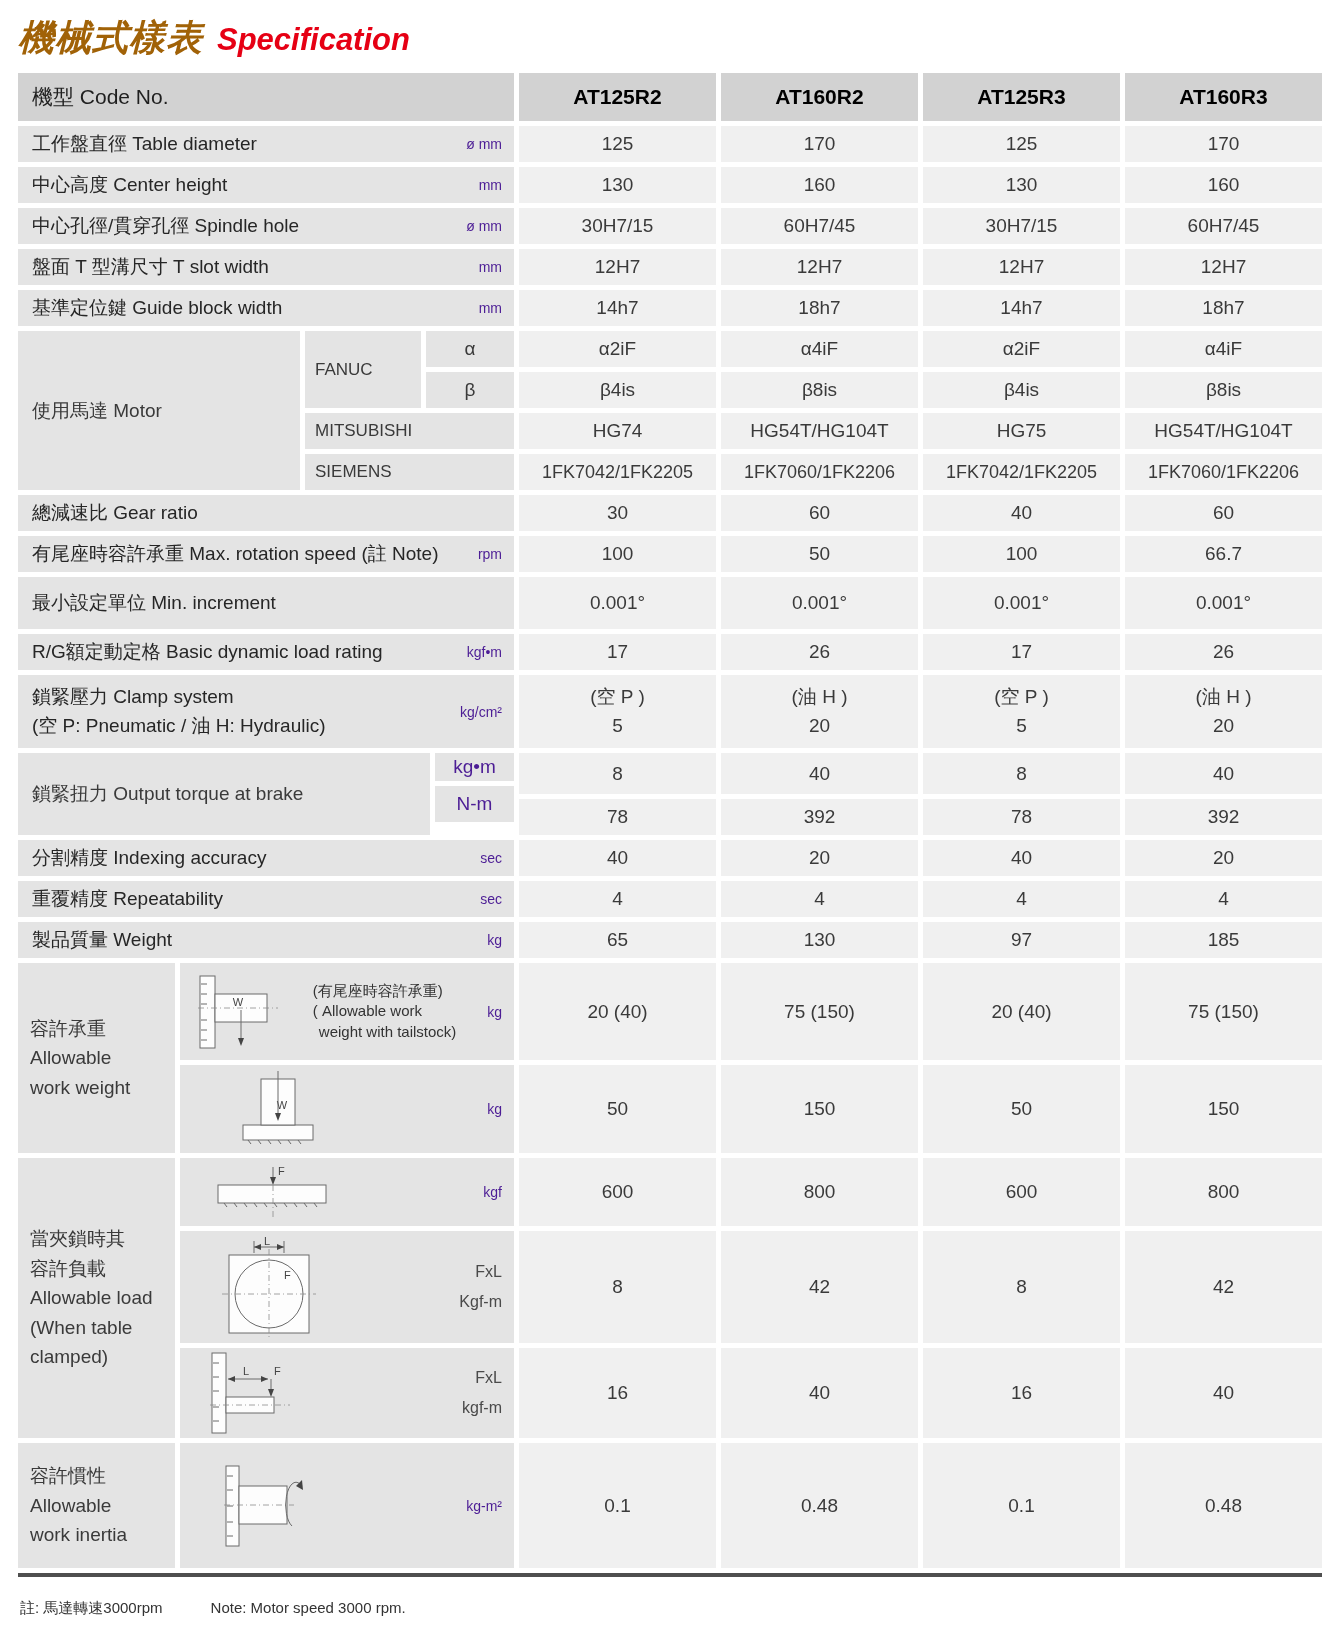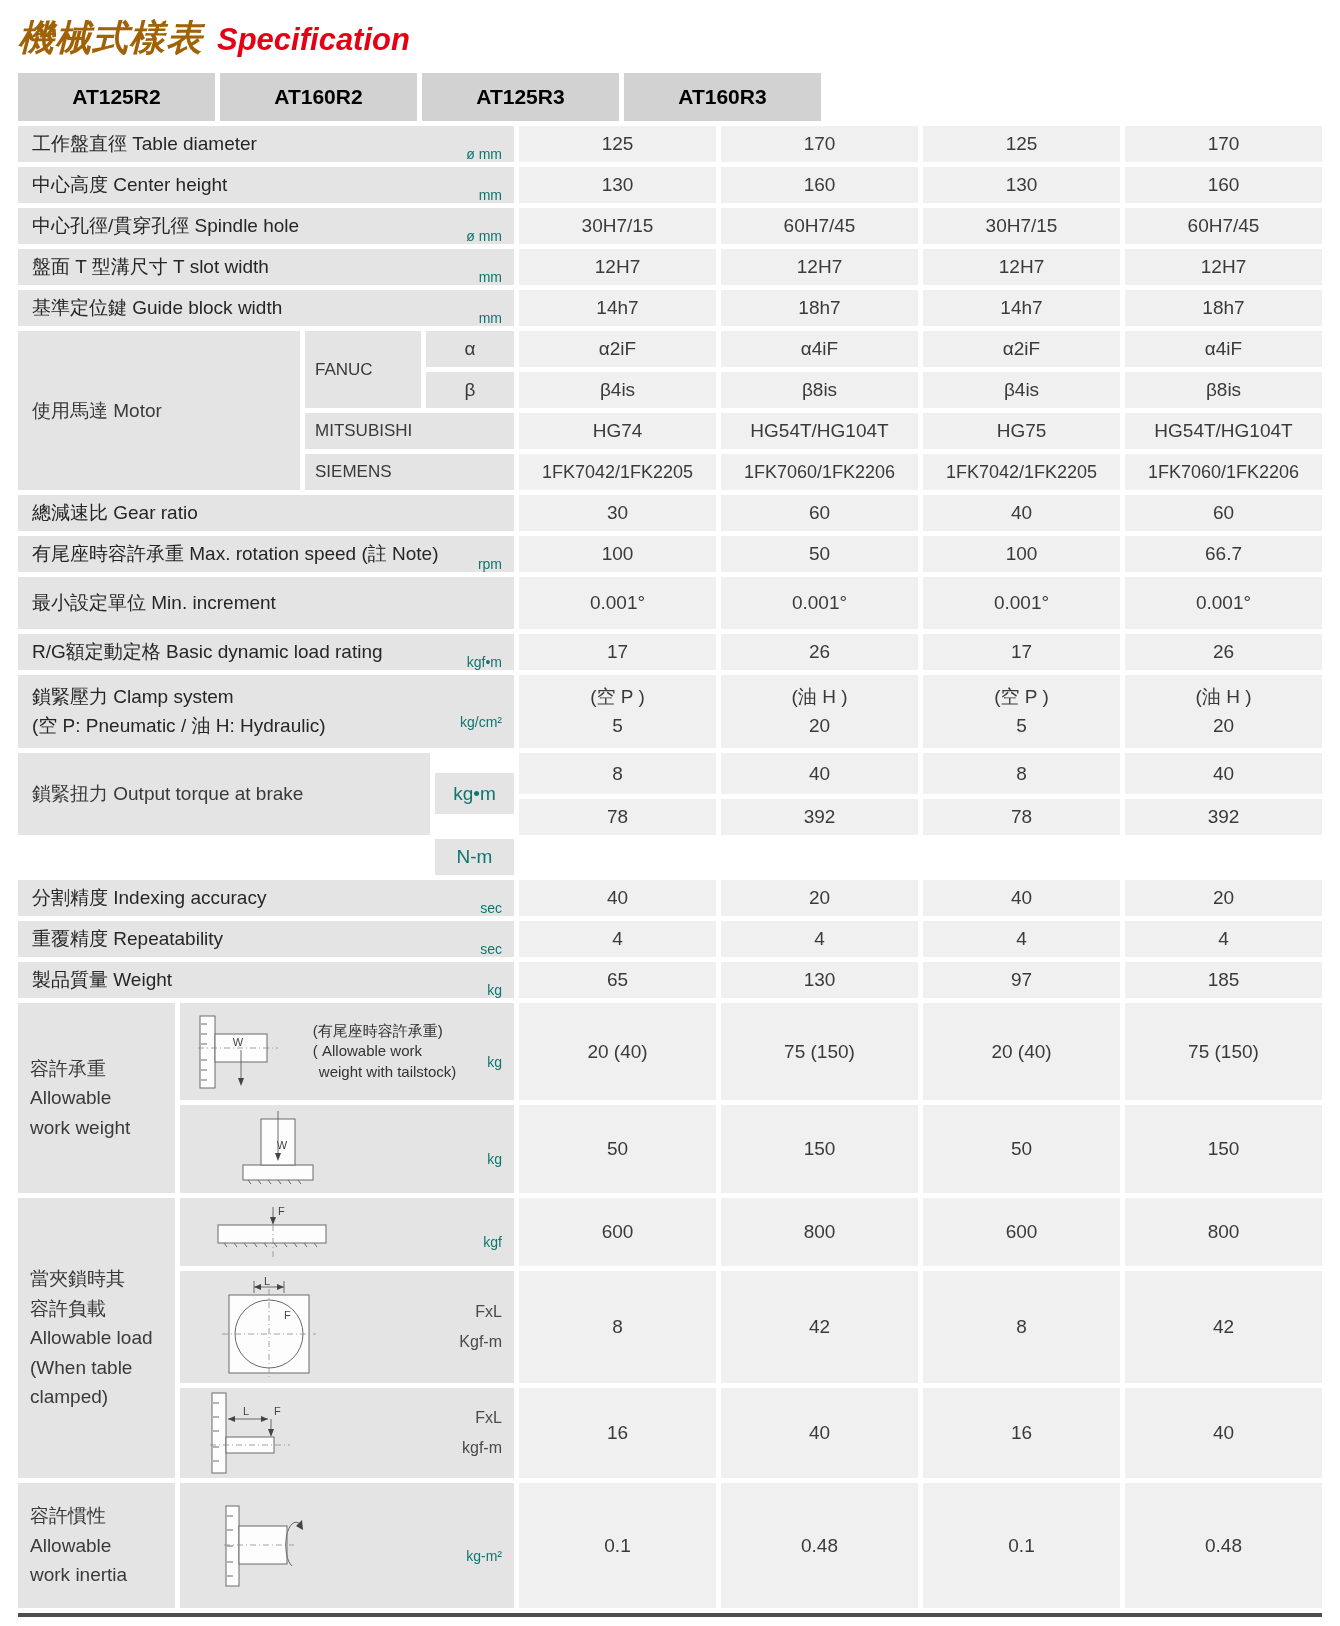--- a/index.html
+++ b/index.html
@@ -7,21 +7,21 @@
   .title{margin:14px 0 10px 18px;display:flex;align-items:baseline;gap:14px;}
   .title .zh{font-size:36px;font-weight:bold;font-style:italic;color:#a16207;letter-spacing:1px;}
   .title .en{font-size:31px;font-weight:bold;font-style:italic;color:#e60014;}
   .tbl{margin-left:18px;width:1304px;display:flex;flex-direction:column;gap:5px;}
   .r{display:flex;gap:5px;}
   .cs{display:flex;flex-direction:column;gap:5px;}
   .c{box-sizing:border-box;background:#f0f0f0;display:flex;align-items:center;justify-content:center;text-align:center;font-size:19px;color:#3a3a3a;}
   .v{width:197px;flex:0 0 197px;}
   .lab{background:#e4e4e4;width:496px;flex:0 0 496px;justify-content:space-between;padding:0 12px 0 14px;color:#262626;}
   .lab .lt{text-align:left;}
-  .unit{font-size:14px;color:#0f766e;white-space:nowrap;margin-top:20px;}
+  .unit{font-size:14px;color:#4c1d95;white-space:nowrap;}
   .hc{background:#d2d2d2;}
   .hm{font-weight:bold;font-size:21px;color:#000000;}
   .hl{font-size:21px;justify-content:flex-start;color:#1f1f1f;}
   .mlab{background:#e4e4e4;justify-content:flex-start;padding-left:14px;}
   .blab{background:#e4e4e4;justify-content:flex-start;padding-left:10px;font-size:17px;}
   .gcell{background:#e4e4e4;font-size:19px;}
   .stackc{background:#e4e4e4;flex-direction:column;align-items:flex-start;justify-content:center;padding-left:12px;line-height:1.55;font-size:19px;text-align:left;}
   .diag{background:#e4e4e4;justify-content:space-between;padding:0 12px 0 18px;}
   .clampv{flex-direction:column;line-height:1.5;}
   .cap{font-size:15px;color:#333;text-align:left;line-height:1.35;}
@@ -39,20 +39,23 @@
 <body>
 
 <div class="title">
   <span class="zh">機械式樣表</span>
   <span class="en">Specification</span>
 </div>
 
 <div class="tbl">
 
   <div class="r" style="height:48px">
+    <div class="c lab hc hl">
+        <span class="lt">機型 Code No.</span>
+      </div>
     <div class="c v hc hm">AT125R2</div>
     <div class="c v hc hm">AT160R2</div>
     <div class="c v hc hm">AT125R3</div>
     <div class="c v hc hm">AT160R3</div>
   </div>
 
   <div class="r" style="height:36px">
     <div class="c lab">
         <span class="lt">工作盤直徑 Table diameter</span>
         <span class="unit">ø mm</span>
@@ -213,21 +216,21 @@
         <span>(油 H )</span>
         <span>20</span>
       </div>
   </div>
 
   <div class="r">
     <div class="c mlab" style="width:412px;flex:0 0 412px;height:82px">
         <span>鎖緊扭力 Output torque at brake</span>
       </div>
     <div class="cs" style="width:79px;flex:0 0 79px">
-      <div class="c gcell unit" style="height:41px">kg•m</div>
+      <div class="c gcell unit" style="height:28px">kg•m</div>
       <div class="c gcell unit" style="height:36px">N-m</div>
     </div>
     <div class="cs v">
       <div class="c" style="height:41px">8</div>
       <div class="c" style="height:36px">78</div>
     </div>
     <div class="cs v">
       <div class="c" style="height:41px">40</div>
       <div class="c" style="height:36px">392</div>
     </div>

